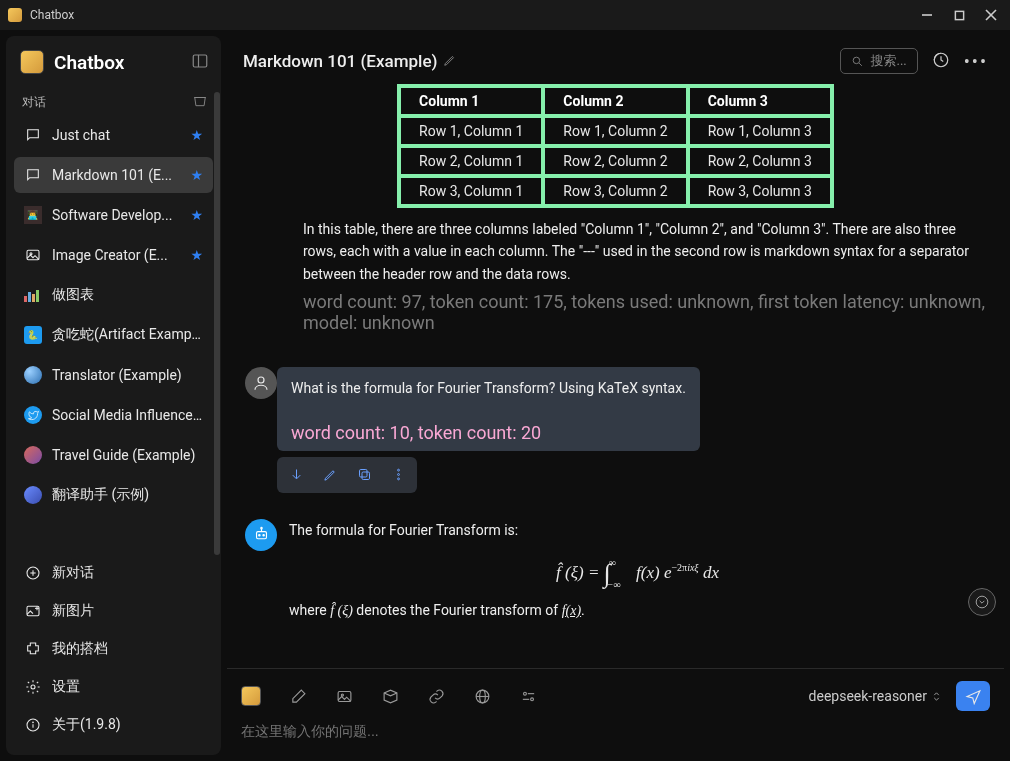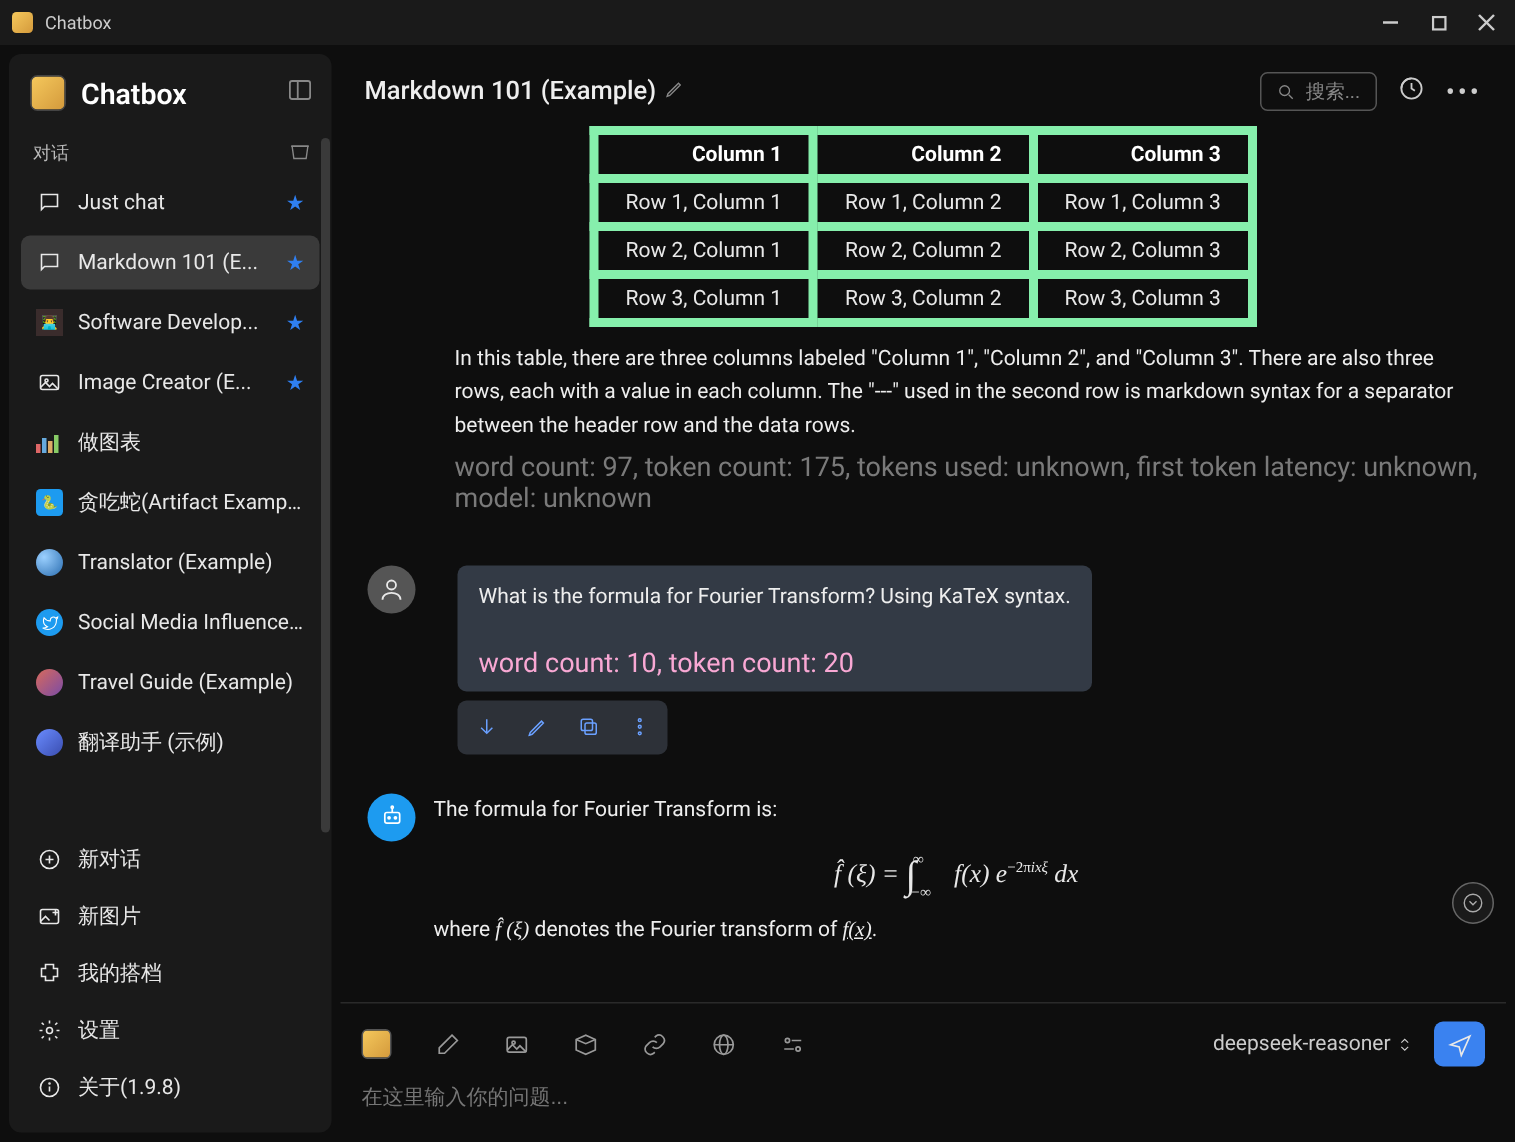--- a/index.html
+++ b/index.html
@@ -92,30 +92,30 @@
 }
 .chat-area {
   flex:1; overflow-y:auto; padding: 0 18px 10px 18px;
   position: relative;
 }
 table.md-table {
   margin: 0 auto 10px auto;
   border-collapse: collapse;
 }
 table.md-table th, table.md-table td {
-  border: 6px solid #86efac;
+  border: 4px solid #86efac;
   padding: 5px 18px;
   font-size: 14px;
-  text-align: right;
+  text-align: left;
 }
 table.md-table th { font-weight:700; color:#fff; }
 .msg-block { margin: 8px 0 20px 58px; }
 .msg-text { font-size: 14px; line-height: 1.6; color:#eee; }
 .meta { font-size: 18px; color:#7a7a7a; margin-top:6px; }
-.user-row { display:flex; gap:28px; margin-top: 34px; }
+.user-row { display:flex; gap:0; margin-top: 34px; }
 .user-avatar { width:32px; height:32px; border-radius:50%; background:#555; display:flex; align-items:center; justify-content:center; }
 .user-bubble {
   background:#333a45; border-radius:6px; padding: 10px 14px 8px 14px;
 }
 .user-bubble .meta { color:#f9a8d4; margin-top:22px; }
 .msg-toolbar { display:flex; gap:4px; margin-top:6px; background:#2d3138; border-radius:6px; padding:4px;}
 .msg-toolbar-btn { width:30px; height:28px; display:flex; align-items:center; justify-content:center; color:#6aa0ff; cursor:pointer; border-radius:4px;}
 .bot-row { display:flex; gap:12px; margin-top: 26px; }
 .bot-avatar { width:32px; height:32px; border-radius:50%; background:#1d9bf0; display:flex; align-items:center; justify-content:center; color:#fff; }
 .formula { text-align:center; font-family: "Cambria Math", Georgia, serif; font-size:17px; margin:14px 0; font-style:italic; }

